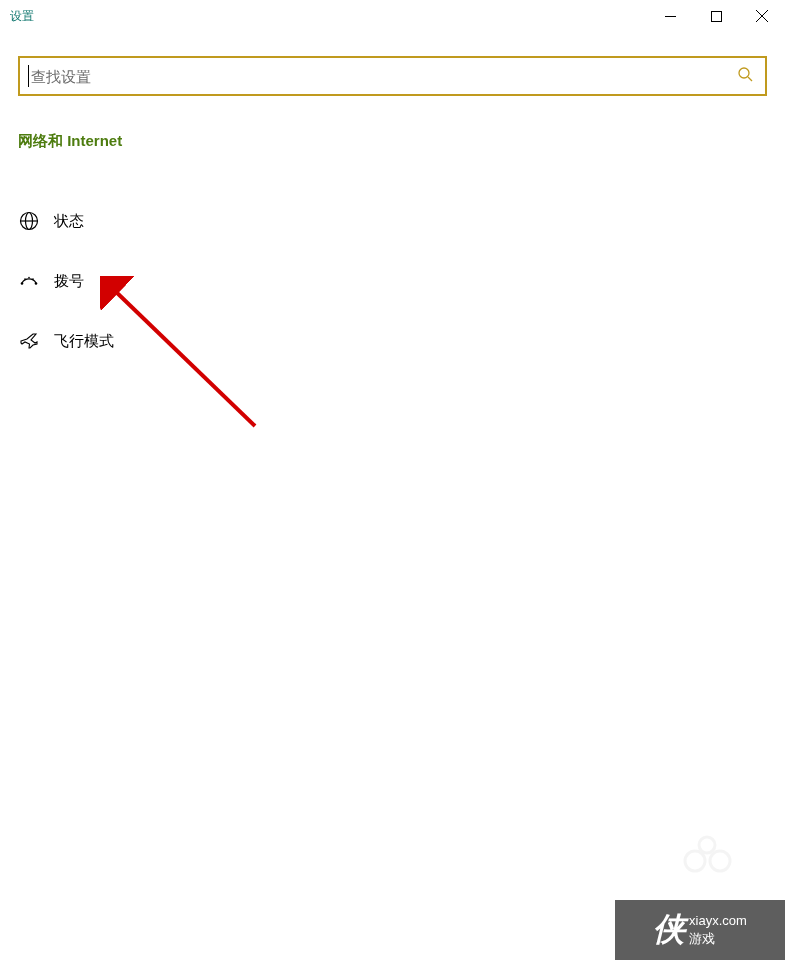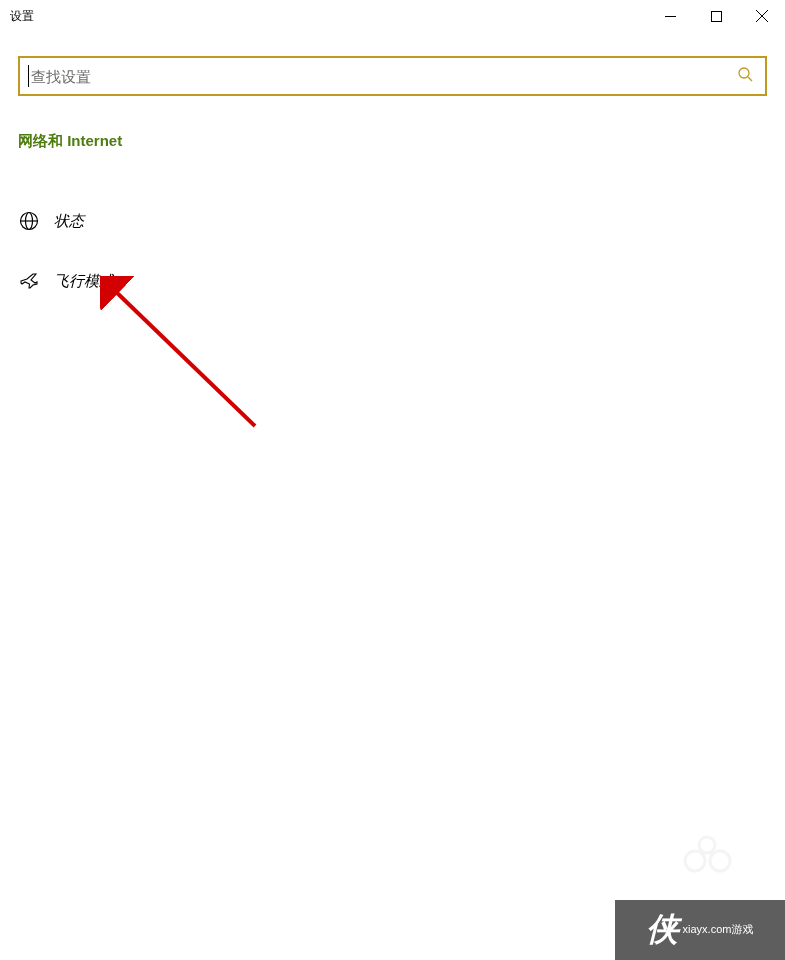--- a/index.html
+++ b/index.html
@@ -14,21 +14,21 @@
     }
     .titlebar {
       display: flex;
       align-items: center;
       justify-content: space-between;
       height: 32px;
       padding-left: 10px;
     }
     .titlebar-title {
       font-size: 12px;
-      color: #000000;
+      color: #0f766e;
     }
     .window-controls {
       display: flex;
     }
     .window-btn {
       width: 46px;
       height: 32px;
       display: flex;
       align-items: center;
       justify-content: center;
@@ -75,21 +75,20 @@
     }
     .nav-list {
       padding-top: 40px;
     }
     .nav-item {
       display: flex;
       align-items: center;
       height: 60px;
       padding-left: 18px;
       cursor: pointer;
-      font-style: italic;
     }
     .nav-item.selected {
       background: #eeeeee;
     }
     .nav-icon {
       width: 22px;
       height: 22px;
       display: flex;
       align-items: center;
       justify-content: center;
@@ -121,22 +120,22 @@
     .watermark-chars {
       font-size: 32px;
       font-weight: bold;
       font-style: italic;
       color: #fff;
       margin-right: 6px;
       letter-spacing: -2px;
     }
     .watermark-text {
       display: flex;
-      flex-direction: row;
-      font-size: 11px;
+      flex-direction: column;
+      font-size: 13px;
       line-height: 1.4;
     }
     .bg-watermark {
       position: absolute;
       right: 20px;
       bottom: 60px;
       color: #e8e8e8;
       font-size: 40px;
       font-weight: bold;
       pointer-events: none;
@@ -191,20 +190,33 @@
       <svg width="20" height="20" viewBox="0 0 20 20">
           <circle cx="10" cy="10" r="8.5" fill="none" stroke="#000" stroke-width="1.2"></circle>
           <ellipse cx="10" cy="10" rx="3.5" ry="8.5" fill="none" stroke="#000" stroke-width="1.2"></ellipse>
           <line x1="1.5" y1="10" x2="18.5" y2="10" stroke="#000" stroke-width="1.2"></line>
         </svg>
     </span>
     <span class="nav-label">状态</span>
   </div>
 
 
+  <div class="nav-item">
+    <span class="nav-icon">
+      <svg width="20" height="20" viewBox="0 0 20 20">
+          <path d="M3 12 A8 8 0 0 1 17 12" fill="none" stroke="#000" stroke-width="1.4"></path>
+          <circle cx="3" cy="12.5" r="1.3" fill="#000"></circle>
+          <circle cx="17" cy="12.5" r="1.3" fill="#000"></circle>
+          <circle cx="6" cy="8" r="0.8" fill="#000"></circle>
+          <circle cx="10" cy="6.5" r="0.8" fill="#000"></circle>
+          <circle cx="14" cy="8" r="0.8" fill="#000"></circle>
+        </svg>
+    </span>
+    <span class="nav-label">拨号</span>
+  </div>
 
 
   <div class="nav-item">
     <span class="nav-icon">
       <svg width="20" height="20" viewBox="0 0 20 20">
           <path d="M2 10 L8 8 L14 3 L17 3 L12 9 L16 12 L18 11 L18 13 L14 14 L11 17 L10 17 L10.5 13 L6 11 L3 13 L2 12 Z" fill="none" stroke="#000" stroke-width="1.1"></path>
         </svg>
     </span>
     <span class="nav-label">飞行模式</span>
   </div>

